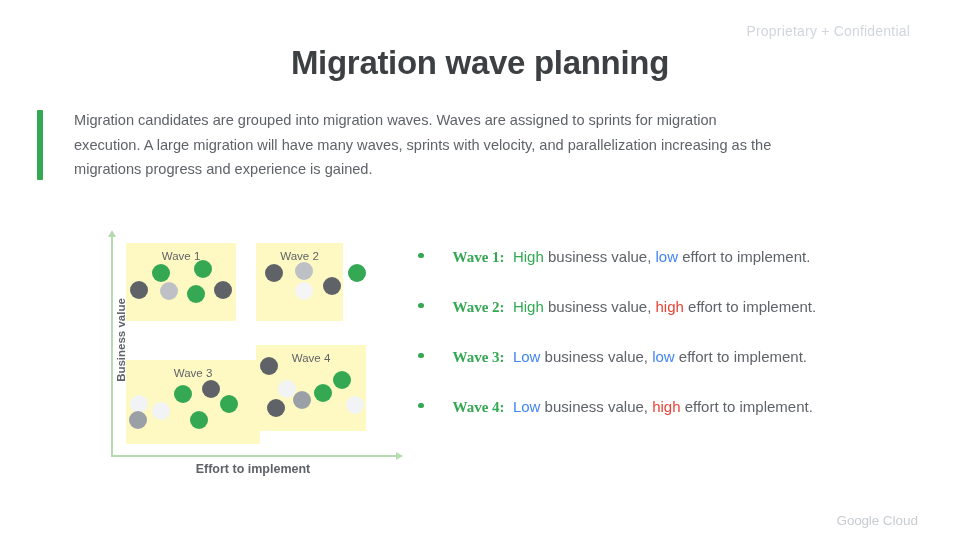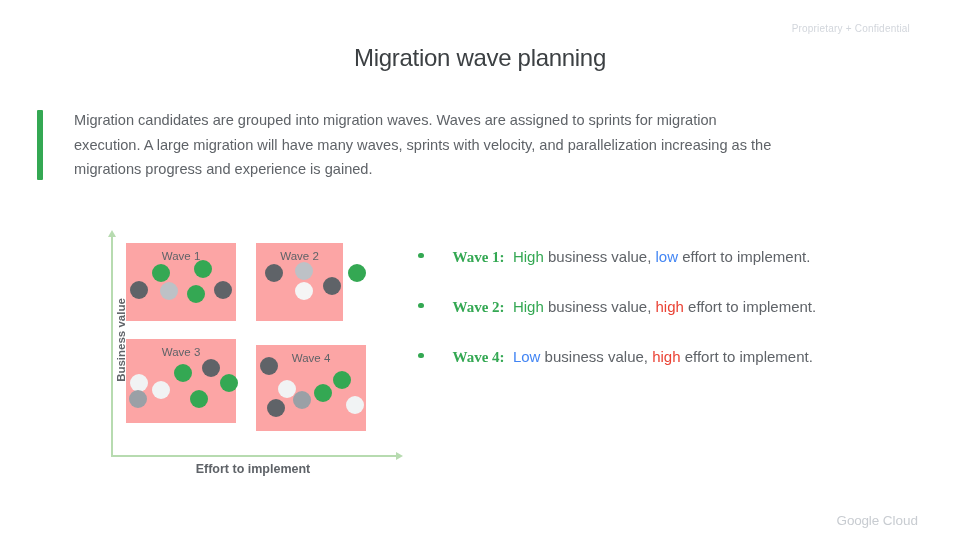--- a/index.html
+++ b/index.html
@@ -14,35 +14,35 @@
     overflow: hidden;
     font-family: "Liberation Sans", sans-serif;
     -webkit-font-smoothing: antialiased;
   }
 
   
   .confidential {
     position: absolute;
     top: 23px;
     right: 50px;
-    font-size: 10px;
+    font-size: 14px;
     color: #d2d6dc;
     letter-spacing: 0.2px;
     white-space: nowrap;
   }
 
   
   .slide-title {
     position: absolute;
     top: 44px;
     left: 0;
     width: 960px;
     text-align: center;
-    font-size: 24px;
-    font-weight: normal;
+    font-size: 33px;
+    font-weight: bold;
     color: #3c4043;
     letter-spacing: -0.3px;
   }
 
   
   .intro-wrap {
     position: absolute;
     top: 108px;
     left: 37px;
     width: 760px;
@@ -124,25 +124,25 @@
     width: 240px;
     text-align: center;
     font-size: 12.5px;
     font-weight: bold;
     color: #5f6368;
     white-space: nowrap;
   }
 
   .quadrant {
     position: absolute;
-    background: #fca5a5;
+    background: #fef9c3;
   }
   .q1 { left: 38px;  top: 13px;  width: 110px; height: 78px; }
   .q2 { left: 168px; top: 13px;  width: 87px; height: 78px; }
-  .q3 { left: 38px;  top: 109px; width: 110px; height: 84px; }
+  .q3 { left: 38px;  top: 130px; width: 110px; height: 84px; padding-left: 24px; }
   .q4 { left: 168px; top: 115px; width: 110px; height: 86px; }
 
   .q-label {
     position: absolute;
     top: 7px;
     left: 0;
     width: 100%;
     text-align: center;
     font-size: 11.5px;
     color: #5f6368;
@@ -257,20 +257,24 @@
     <div class="bullet-row">
       <div class="bullet-dot"></div>
       <div class="bullet-text"><span class="wv">Wave 1:</span>&nbsp; <span style="color: rgb(52, 168, 83);">High</span><span> business value, </span><span style="color: rgb(66, 133, 244);">low</span><span> effort to implement.</span></div>
     </div>
     <div class="bullet-row">
       <div class="bullet-dot"></div>
       <div class="bullet-text"><span class="wv">Wave 2:</span>&nbsp; <span style="color: rgb(52, 168, 83);">High</span><span> business value, </span><span style="color: rgb(234, 67, 53);">high</span><span> effort to implement.</span></div>
     </div>
     <div class="bullet-row">
       <div class="bullet-dot"></div>
+      <div class="bullet-text"><span class="wv">Wave 3:</span>&nbsp; <span style="color: rgb(66, 133, 244);">Low</span><span> business value, </span><span style="color: rgb(66, 133, 244);">low</span><span> effort to implement.</span></div>
+    </div>
+    <div class="bullet-row">
+      <div class="bullet-dot"></div>
       <div class="bullet-text"><span class="wv">Wave 4:</span>&nbsp; <span style="color: rgb(66, 133, 244);">Low</span><span> business value, </span><span style="color: rgb(234, 67, 53);">high</span><span> effort to implement.</span></div>
     </div>
   </div>
 
 <div class="footer-logo">
   <span class="g-word">Google</span>
   <span>Cloud</span>
 </div>
 
 </body></html>

